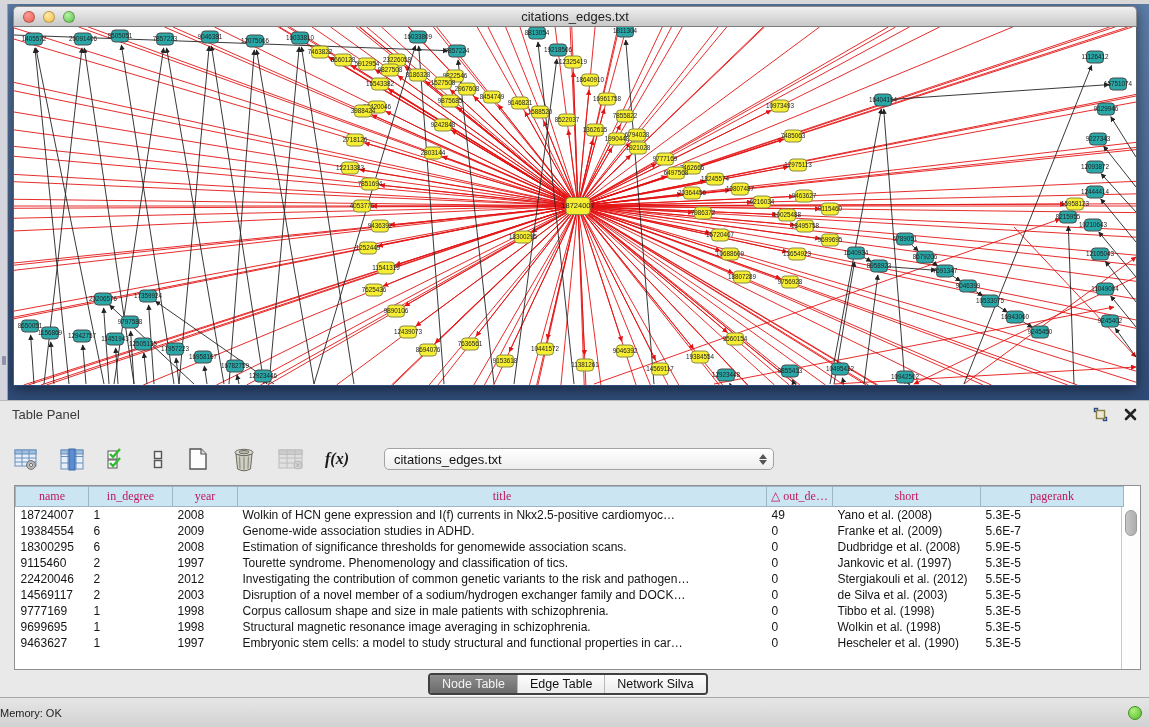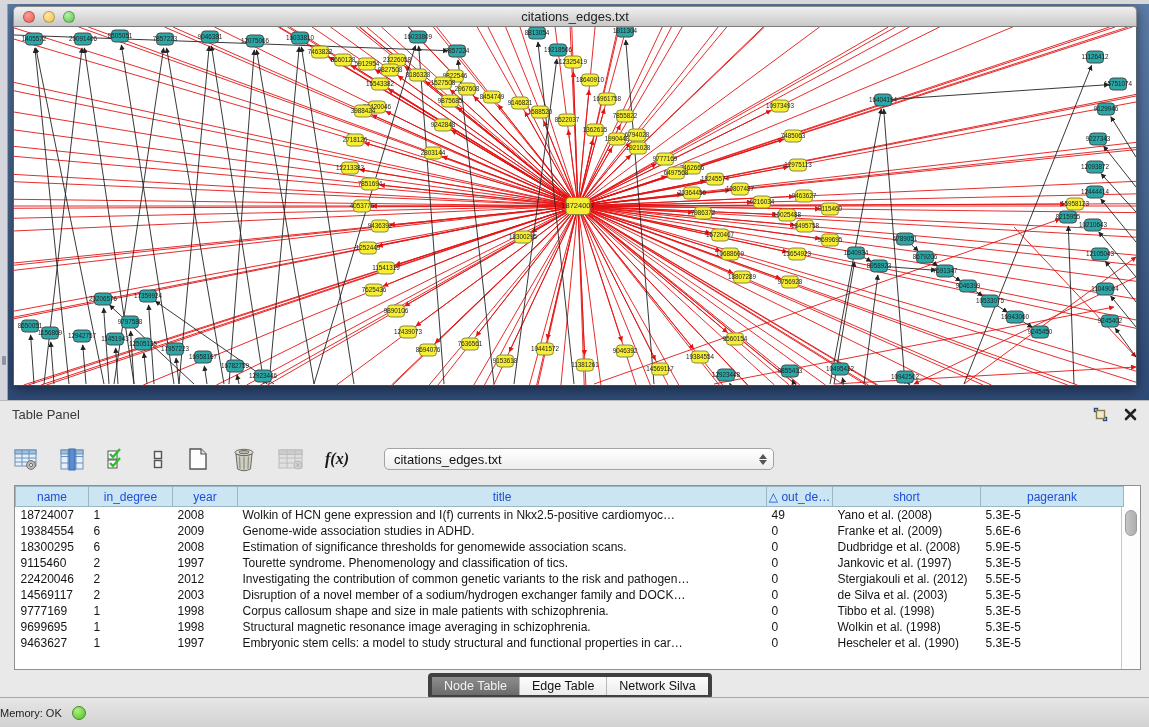--- a/index.html
+++ b/index.html
@@ -46,40 +46,40 @@
   .combo .combo-label { flex:1; }
   .combo-arrows { display:flex; flex-direction:column; gap:1px; align-items:center; }
   .combo-arrows i { width:0; height:0; border-left:4px solid transparent; border-right:4px solid transparent; }
   .combo-arrows i.up { border-bottom:5px solid #555; }
   .combo-arrows i.down { border-top:5px solid #555; }
 
   .table-wrap { position:absolute; left:14px; top:84px; width:1127px; height:185px;
                 background:#fff; border:1px solid #8f8f8f; overflow:hidden; }
   table.grid { border-collapse:collapse; table-layout:fixed; width:1108px; font-size:12px; }
   table.grid th { background:#cbe5f2; border:1px solid #9db6c4; height:20px;
-                  font-weight:normal; text-align:center; color:#1d4ed8; overflow:hidden; white-space:nowrap; }
+                  font-weight:normal; text-align:center; color:#be185d; overflow:hidden; white-space:nowrap;font-family:Liberation Serif, serif; }
   table.grid td { height:16px; padding:0 2px 0 5px; white-space:nowrap; overflow:hidden;
                   color:#141414; }
   .vscroll { position:absolute; right:0; top:21px; bottom:0; width:19px; background:#fdfdfd;
              border-left:1px solid #c9c9c9; }
   .vthumb { position:absolute; left:3px; top:3px; width:12px; height:26px; border-radius:6px;
             background:linear-gradient(90deg,#c6c6c6,#adadad); border:1px solid #9b9b9b; }
 
   .tabs-row { position:absolute; left:428px; top:272px; display:flex;
-              border:4px solid #404040; border-radius:4px; overflow:hidden;
+              border:2px solid #404040; border-radius:4px; overflow:hidden;
               box-shadow:0 1px 0 rgba(255,255,255,.7); }
   .seg { height:18px; line-height:18px; padding:0 12px; font-size:12.5px; color:#111;
          background:linear-gradient(#fdfdfd,#ebebeb); border:none; border-left:1px solid #b9b9b9;
          font-family:"Liberation Sans",sans-serif; }
   .seg:first-child { border-left:none; }
   .seg.selected { background:linear-gradient(#8d8d8d,#6b6b6b); color:#f3f3f3; }
 
   .status-bar { position:absolute; left:0; top:697px; width:1149px; height:30px;
                 background:linear-gradient(#e6e6e6,#d2d2d2); border-top:1px solid #a8a8a8;
-                display:flex; align-items:center; justify-content:flex-start; padding-right:7px; gap:10px; }
+                display:flex; align-items:center; justify-content:space-between; padding-right:7px; gap:10px; }
   .memory-label { font-size:11px; color:#222; }
   .memory-dot { width:14px; height:14px; border-radius:50%; border:1px solid #3f8f22;
                 background:radial-gradient(circle at 35% 30%,#aef07e,#54bb2a); }
 </style>
 </head>
 <body>
 
 <div class="desktop">
   <div class="net-window">
     <div class="titlebar">
@@ -674,21 +674,21 @@
             <td>Yano et al. (2008)</td>
             <td>5.3E-5</td>
           </tr>
           <tr>
             <td>19384554</td>
             <td>6</td>
             <td>2009</td>
             <td>Genome-wide association studies in ADHD.</td>
             <td>0</td>
             <td>Franke et al. (2009)</td>
-            <td>5.6E-6</td>
+            <td>5.6E-7</td>
           </tr>
           <tr>
             <td>18300295</td>
             <td>6</td>
             <td>2008</td>
             <td>Estimation of significance thresholds for genomewide association scans.</td>
             <td>0</td>
             <td>Dudbridge et al. (2008)</td>
             <td>5.9E-5</td>
           </tr>

